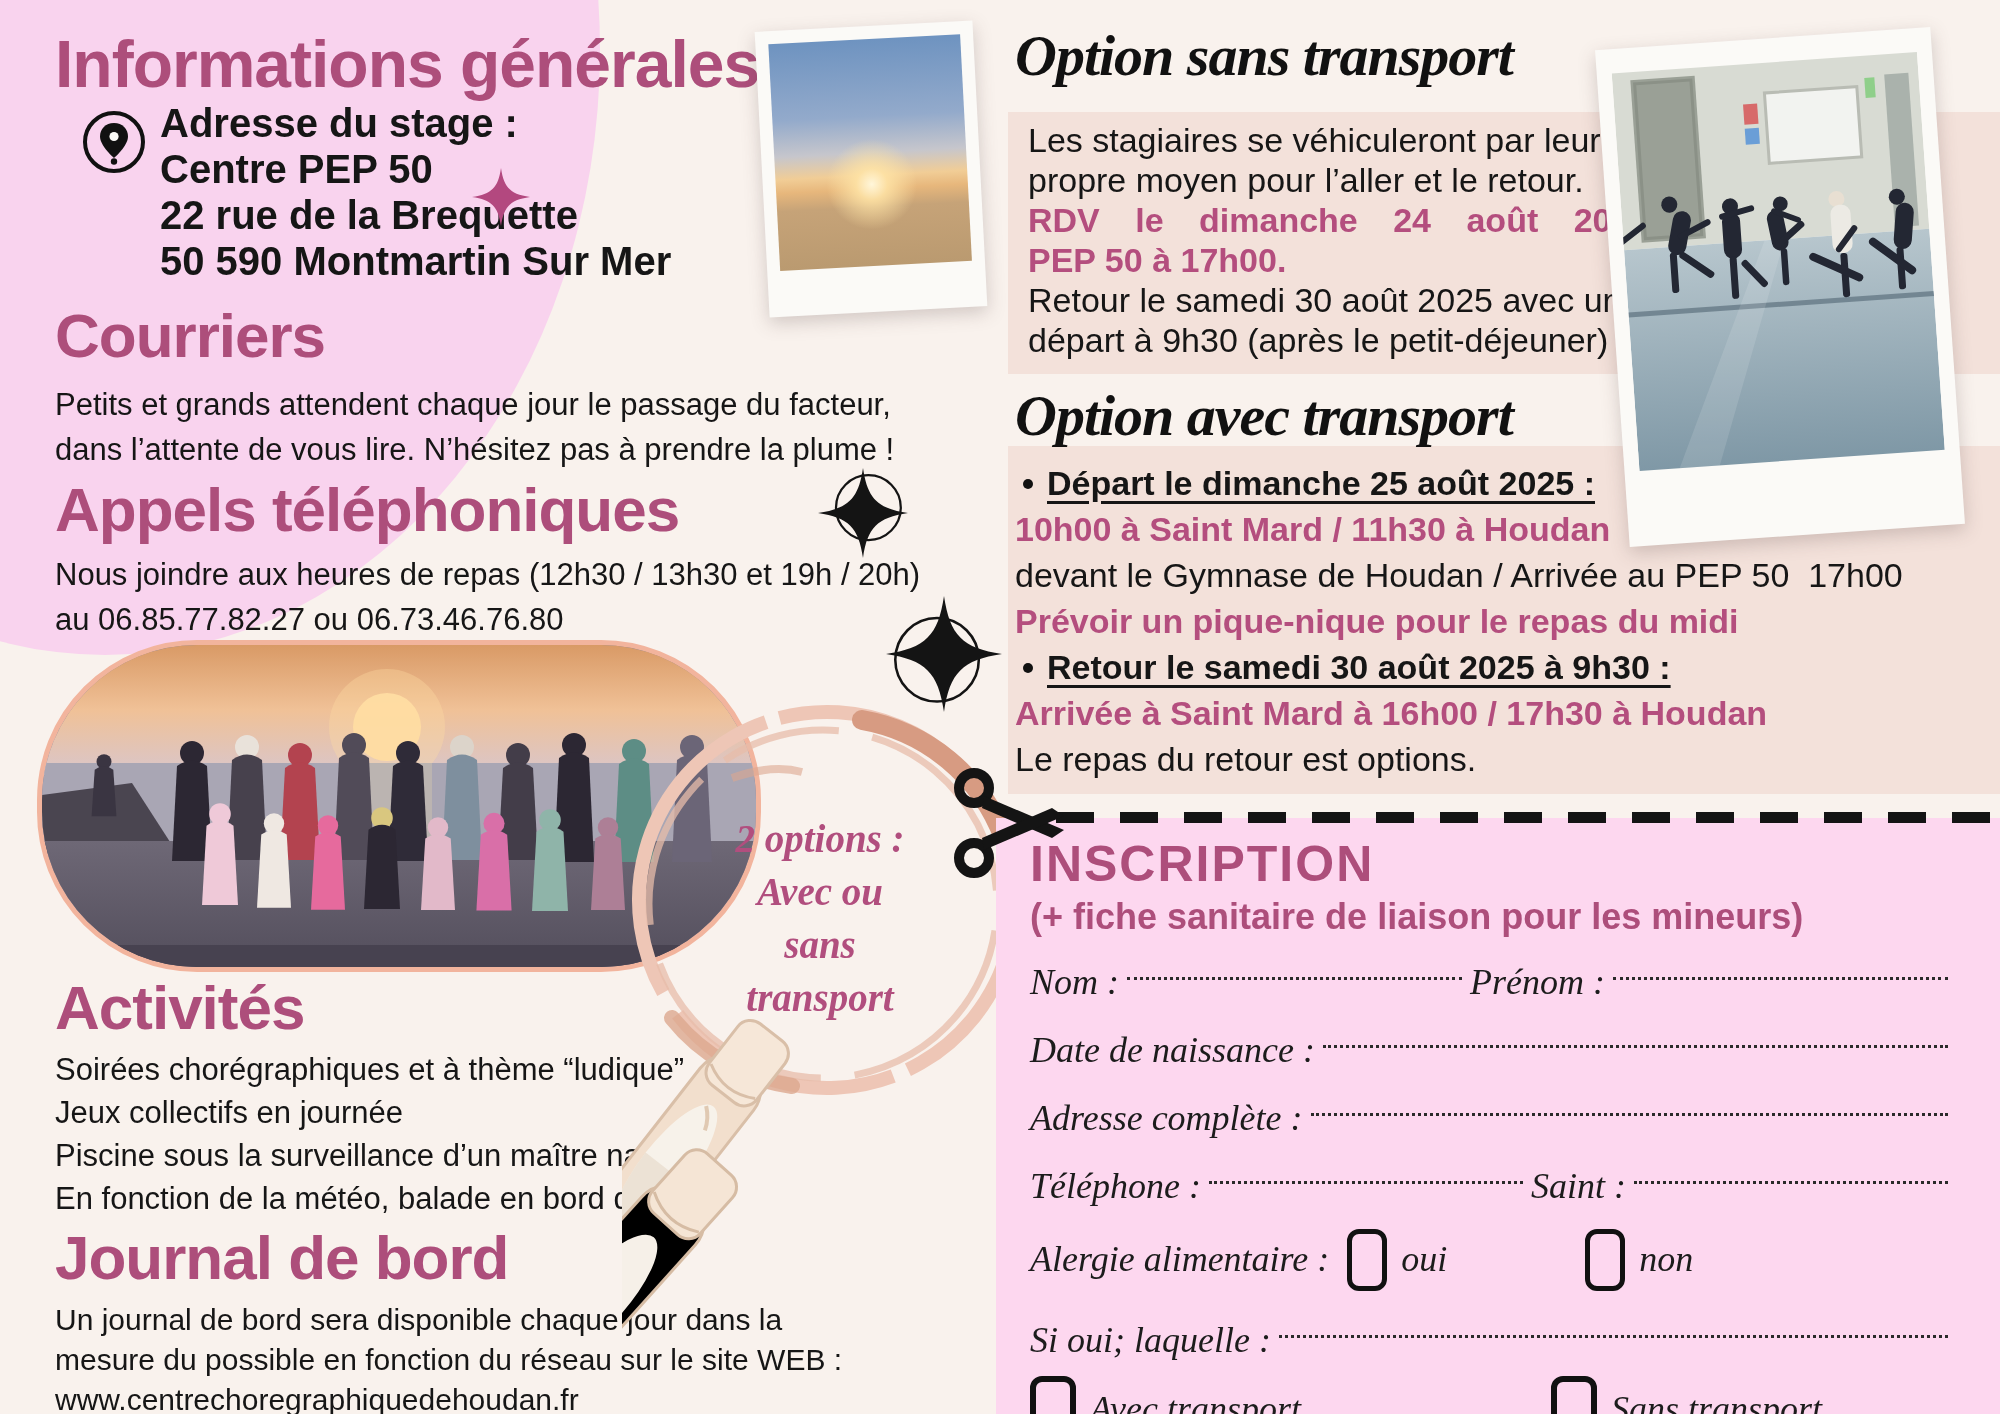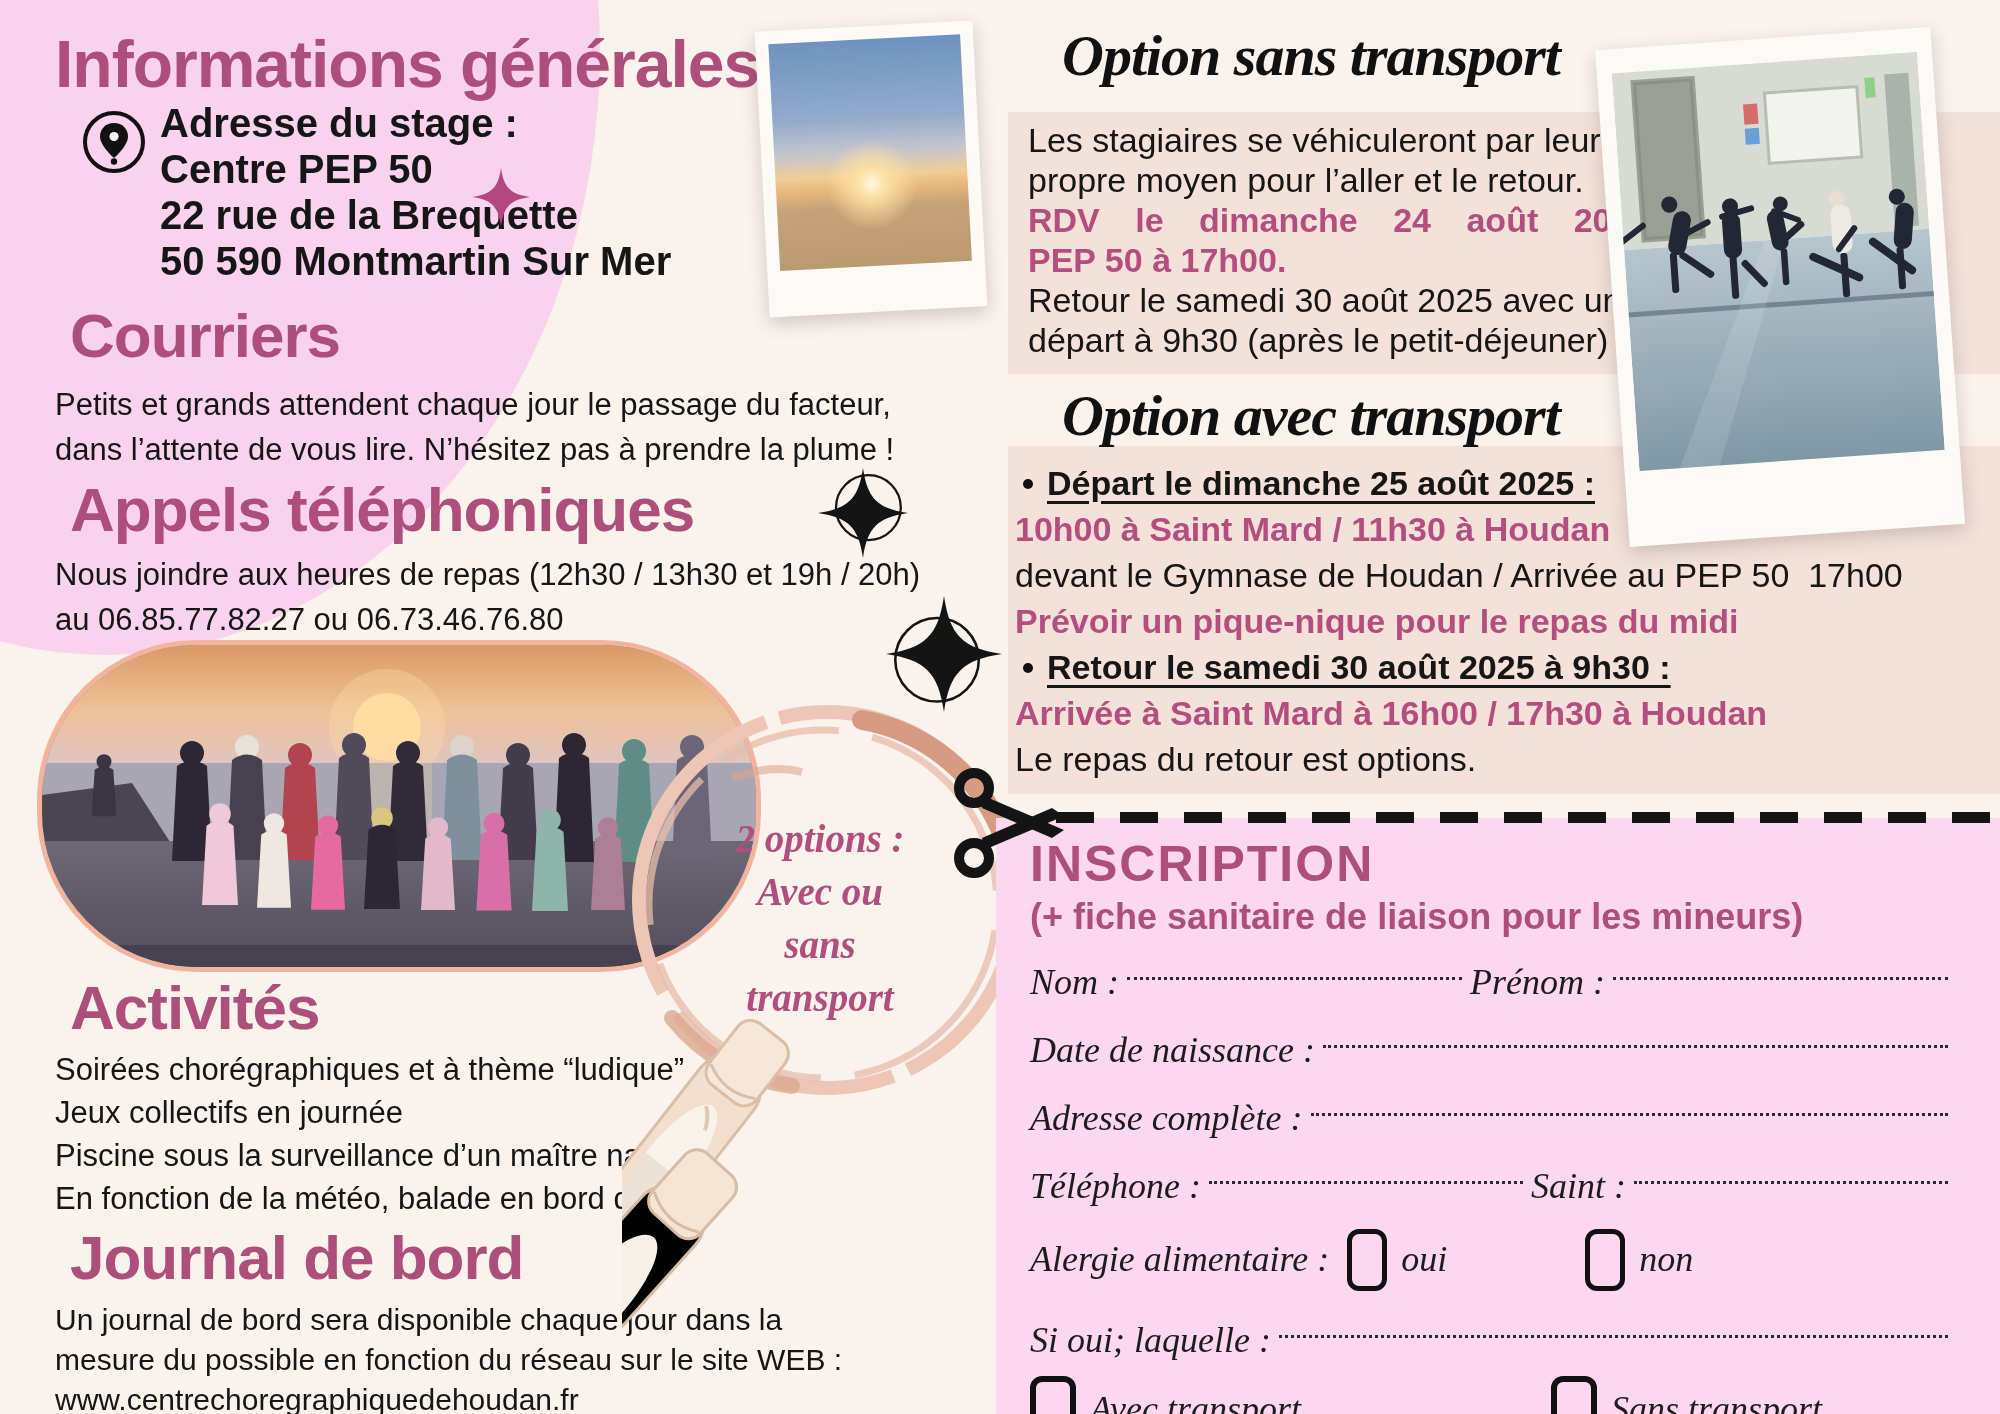--- a/index.html
+++ b/index.html
@@ -7,34 +7,34 @@
         font-family:"Liberation Sans",sans-serif;color:#161616;}
   
   .blob{position:absolute;left:-390px;top:-555px;width:990px;height:1210px;border-radius:50%;
         background:#f9d3ee;z-index:0;}
   .beige{position:absolute;background:#f3e1da;z-index:1;}
   .box1{left:1008px;top:112px;width:992px;height:262px;}
   .box2{left:1008px;top:446px;width:992px;height:348px;}
   
   .h1{position:absolute;left:55px;top:26px;font-size:66px;font-weight:700;letter-spacing:-1px;
       color:#ad4e7b;z-index:2;white-space:pre;}
-  .h2L{position:absolute;left:70px;font-size:62px;font-weight:700;letter-spacing:-1px;
+  .h2L{position:absolute;left:55px;font-size:62px;font-weight:700;letter-spacing:-1px;
        color:#ad4e7b;z-index:2;white-space:pre;}
   .addr{position:absolute;left:160px;top:100px;z-index:2;}
   .addr div{font-size:40px;font-weight:700;line-height:46px;white-space:pre;}
   .pin{position:absolute;left:80px;top:108px;width:68px;height:68px;z-index:2;}
   .para{position:absolute;left:55px;z-index:2;}
   .para div{font-size:31px;line-height:45px;white-space:pre;}
   .sparkle{position:absolute;z-index:3;}
   
   .gphoto{position:absolute;left:37px;top:640px;width:714px;height:322px;border-radius:160px;
           border:5px solid #f2b49d;overflow:hidden;z-index:2;background:#8d8798;}
   
   .hR{position:absolute;font-family:"Liberation Serif",serif;font-style:italic;font-weight:700;
-      font-size:58px;color:#111;z-index:2;white-space:pre;letter-spacing:-1px;margin-left:47px;}
+      font-size:58px;color:#111;z-index:2;white-space:pre;letter-spacing:-1px;}
   .bx{position:absolute;z-index:2;}
   .bx div{font-size:34px;line-height:40px;white-space:pre;}
   .bx2 div{line-height:46px;}
   .pinktx{color:#b44e7e;font-weight:700;}
   .rdv1{word-spacing:26px;}
   .bullet{font-weight:700;}
   .bullet u{text-decoration:underline;text-underline-offset:6px;}
   .dot{display:inline-block;width:10px;height:10px;border-radius:50%;background:#111;
        margin:0 14px 6px 8px;}
   

